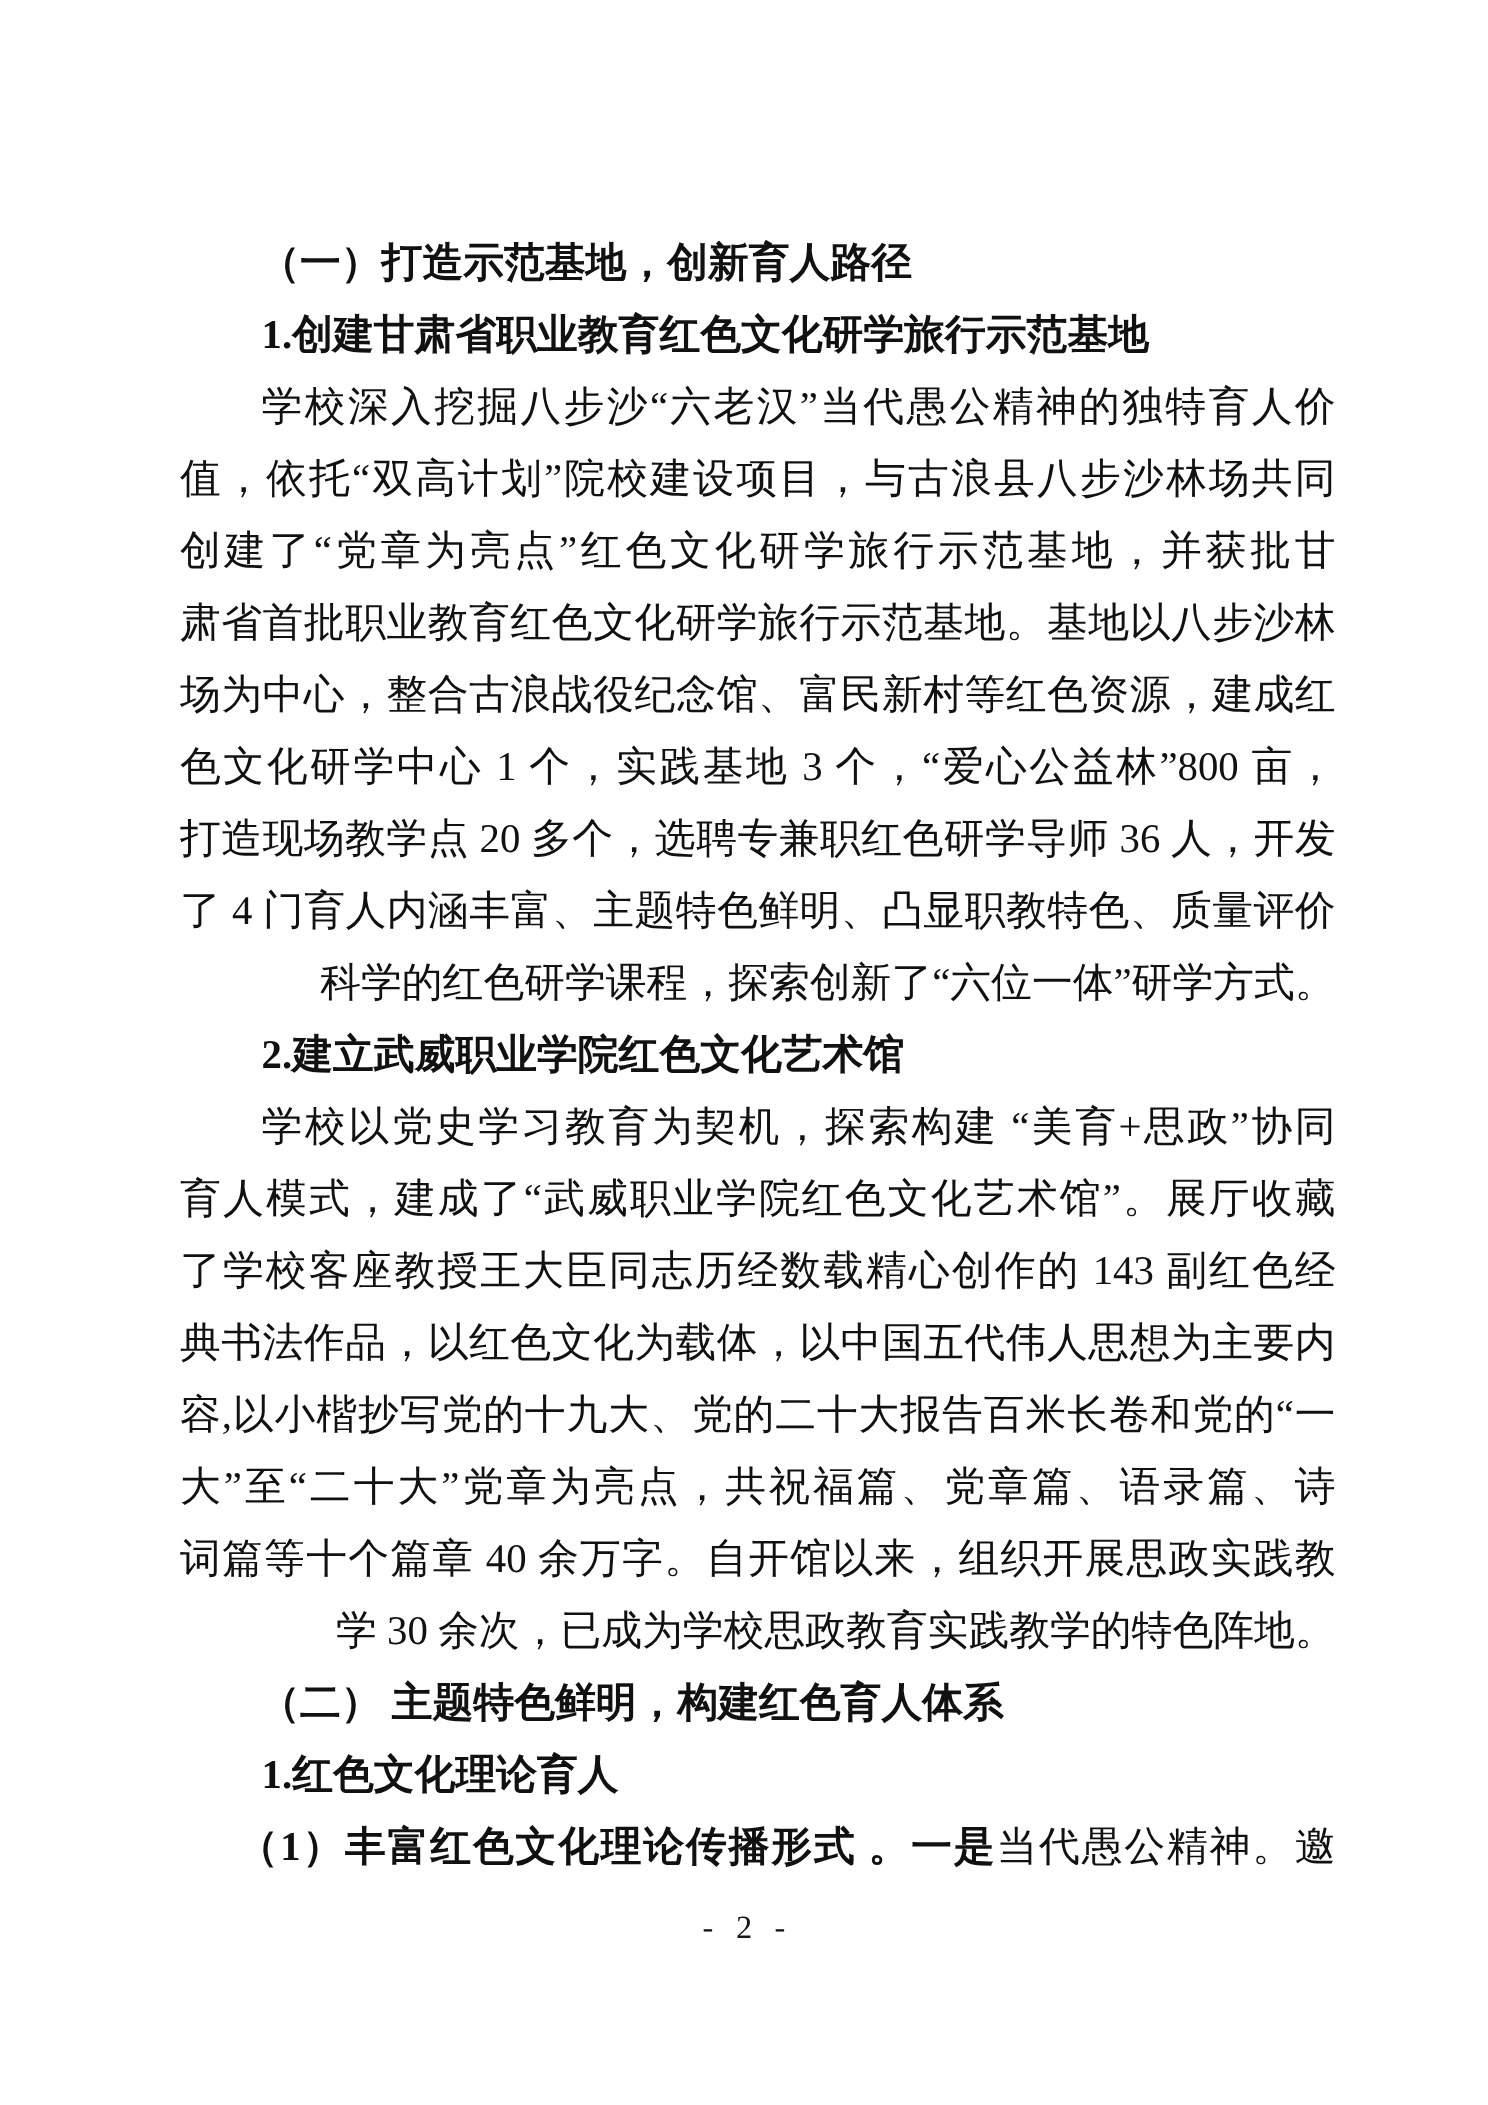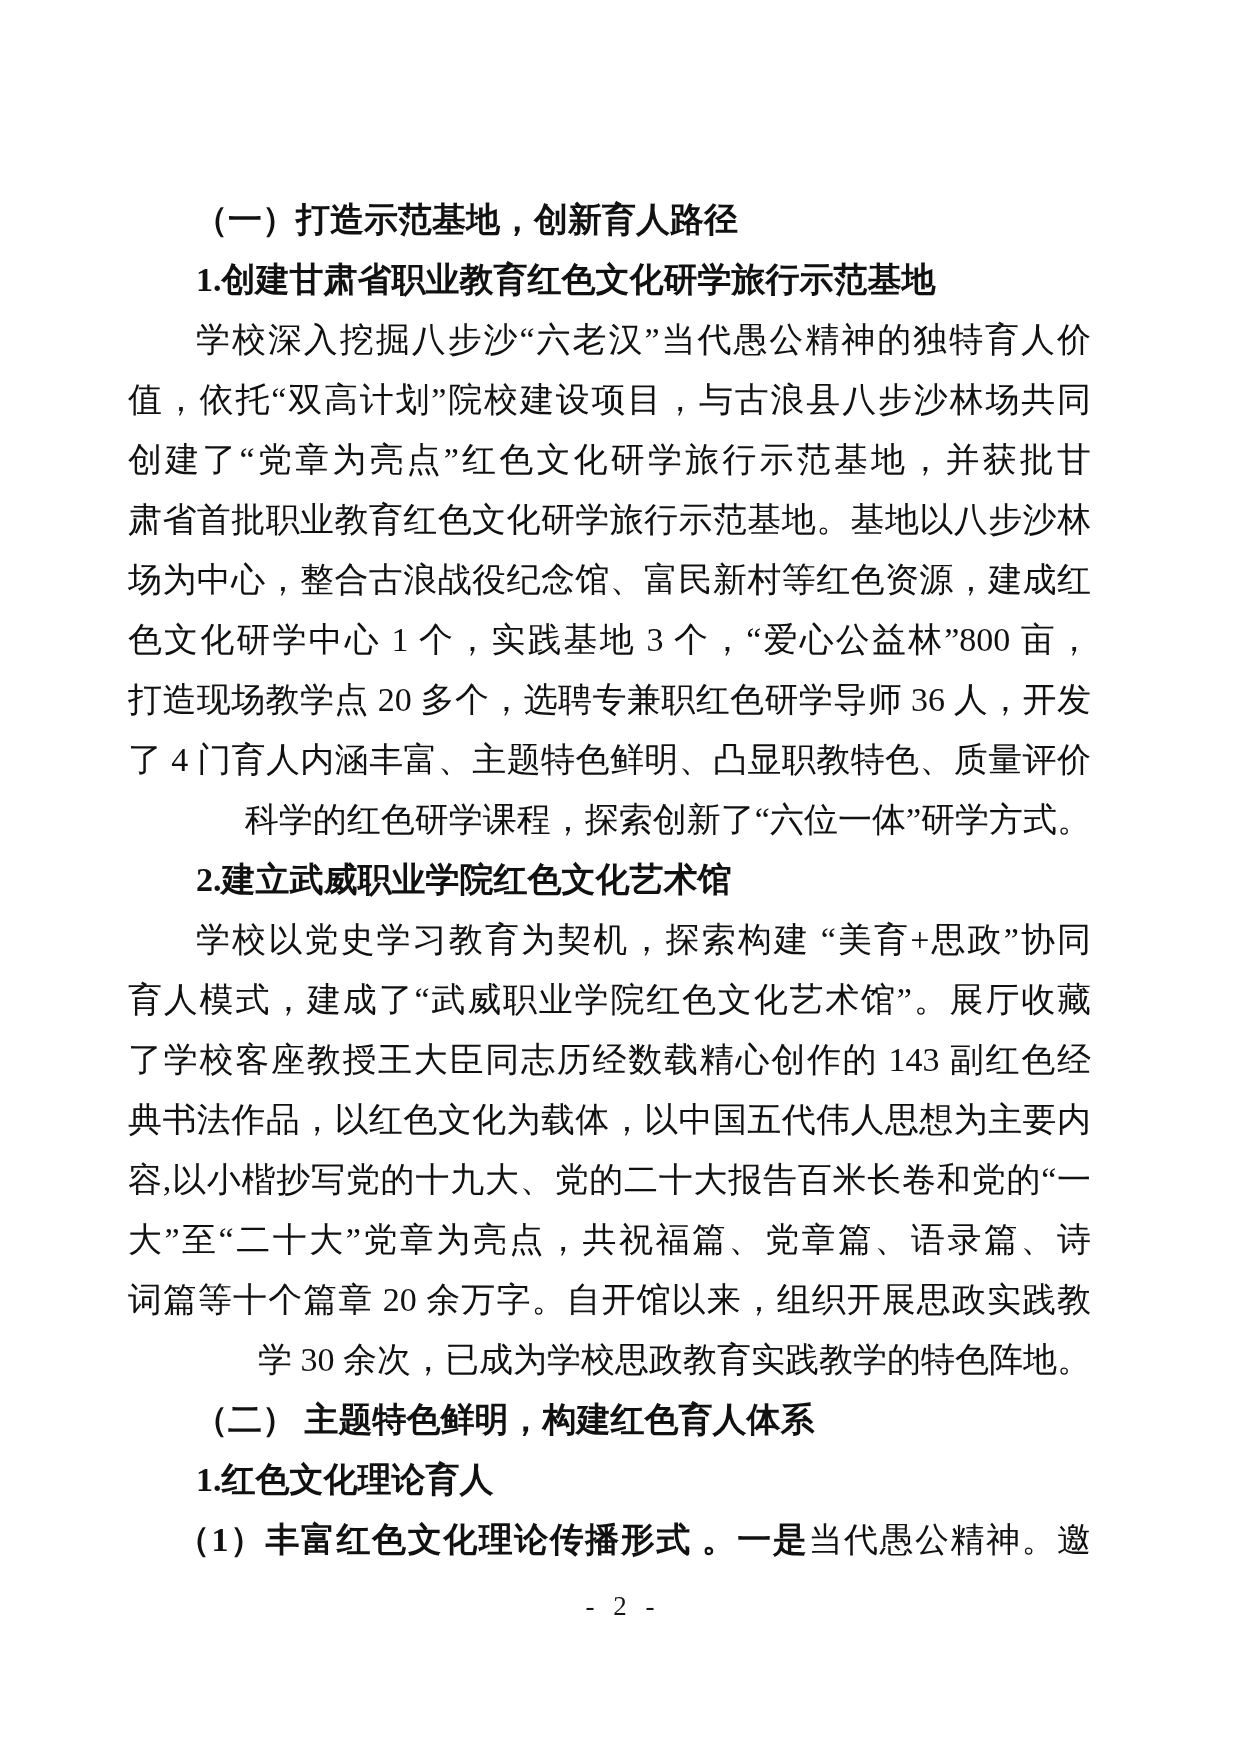--- a/index.html
+++ b/index.html
@@ -12,21 +12,21 @@
     width: 1240px;
     height: 1754px;
     margin: 0 auto;
     background: #ffffff;
     font-family: "Liberation Serif", serif;
     color: #111111;
     overflow: hidden;
   }
   .content {
     position: absolute;
-    left: 128px;
+    left: 150px;
     top: 190px;
     width: 963px;
   }
   .line {
     height: 60px;
     line-height: 60px;
     font-size: 34px;
     overflow: hidden;
     white-space: normal;
     text-align: right;
@@ -79,21 +79,21 @@
         <div class="line">科学的红色研学课程，探索创新了“六位一体”研学方式。</div>
       </div>
       <div class="heading level3">2.建立武威职业学院红色文化艺术馆</div>
       <div>
         <div class="line justify indent-normal">学校以党史学习教育为契机，探索构建 “美育+思政”协同</div>
         <div class="line justify">育人模式，建成了“武威职业学院红色文化艺术馆”。展厅收藏</div>
         <div class="line justify">了学校客座教授王大臣同志历经数载精心创作的 143 副红色经</div>
         <div class="line justify">典书法作品，以红色文化为载体，以中国五代伟人思想为主要内</div>
         <div class="line justify">容,以小楷抄写党的十九大、党的二十大报告百米长卷和党的“一</div>
         <div class="line justify">大”至“二十大”党章为亮点，共祝福篇、党章篇、语录篇、诗</div>
-        <div class="line justify">词篇等十个篇章 20 余万字。自开馆以来，组织开展思政实践教</div>
+        <div class="line justify">词篇等十个篇章 40 余万字。自开馆以来，组织开展思政实践教</div>
         <div class="line">学 30 余次，已成为学校思政教育实践教学的特色阵地。</div>
       </div>
       <div class="heading level2">（二） 主题特色鲜明，构建红色育人体系</div>
       <div class="heading level3">1.红色文化理论育人</div>
       <div>
         <div class="line justify indent-small"><span class="run-bold">（1）丰富红色文化理论传播形式 。一是</span><span class="run-regular">当代愚公精神。邀</span></div>
       </div>
     </main>
   <div class="footer">- 2 -</div>
 </div>

